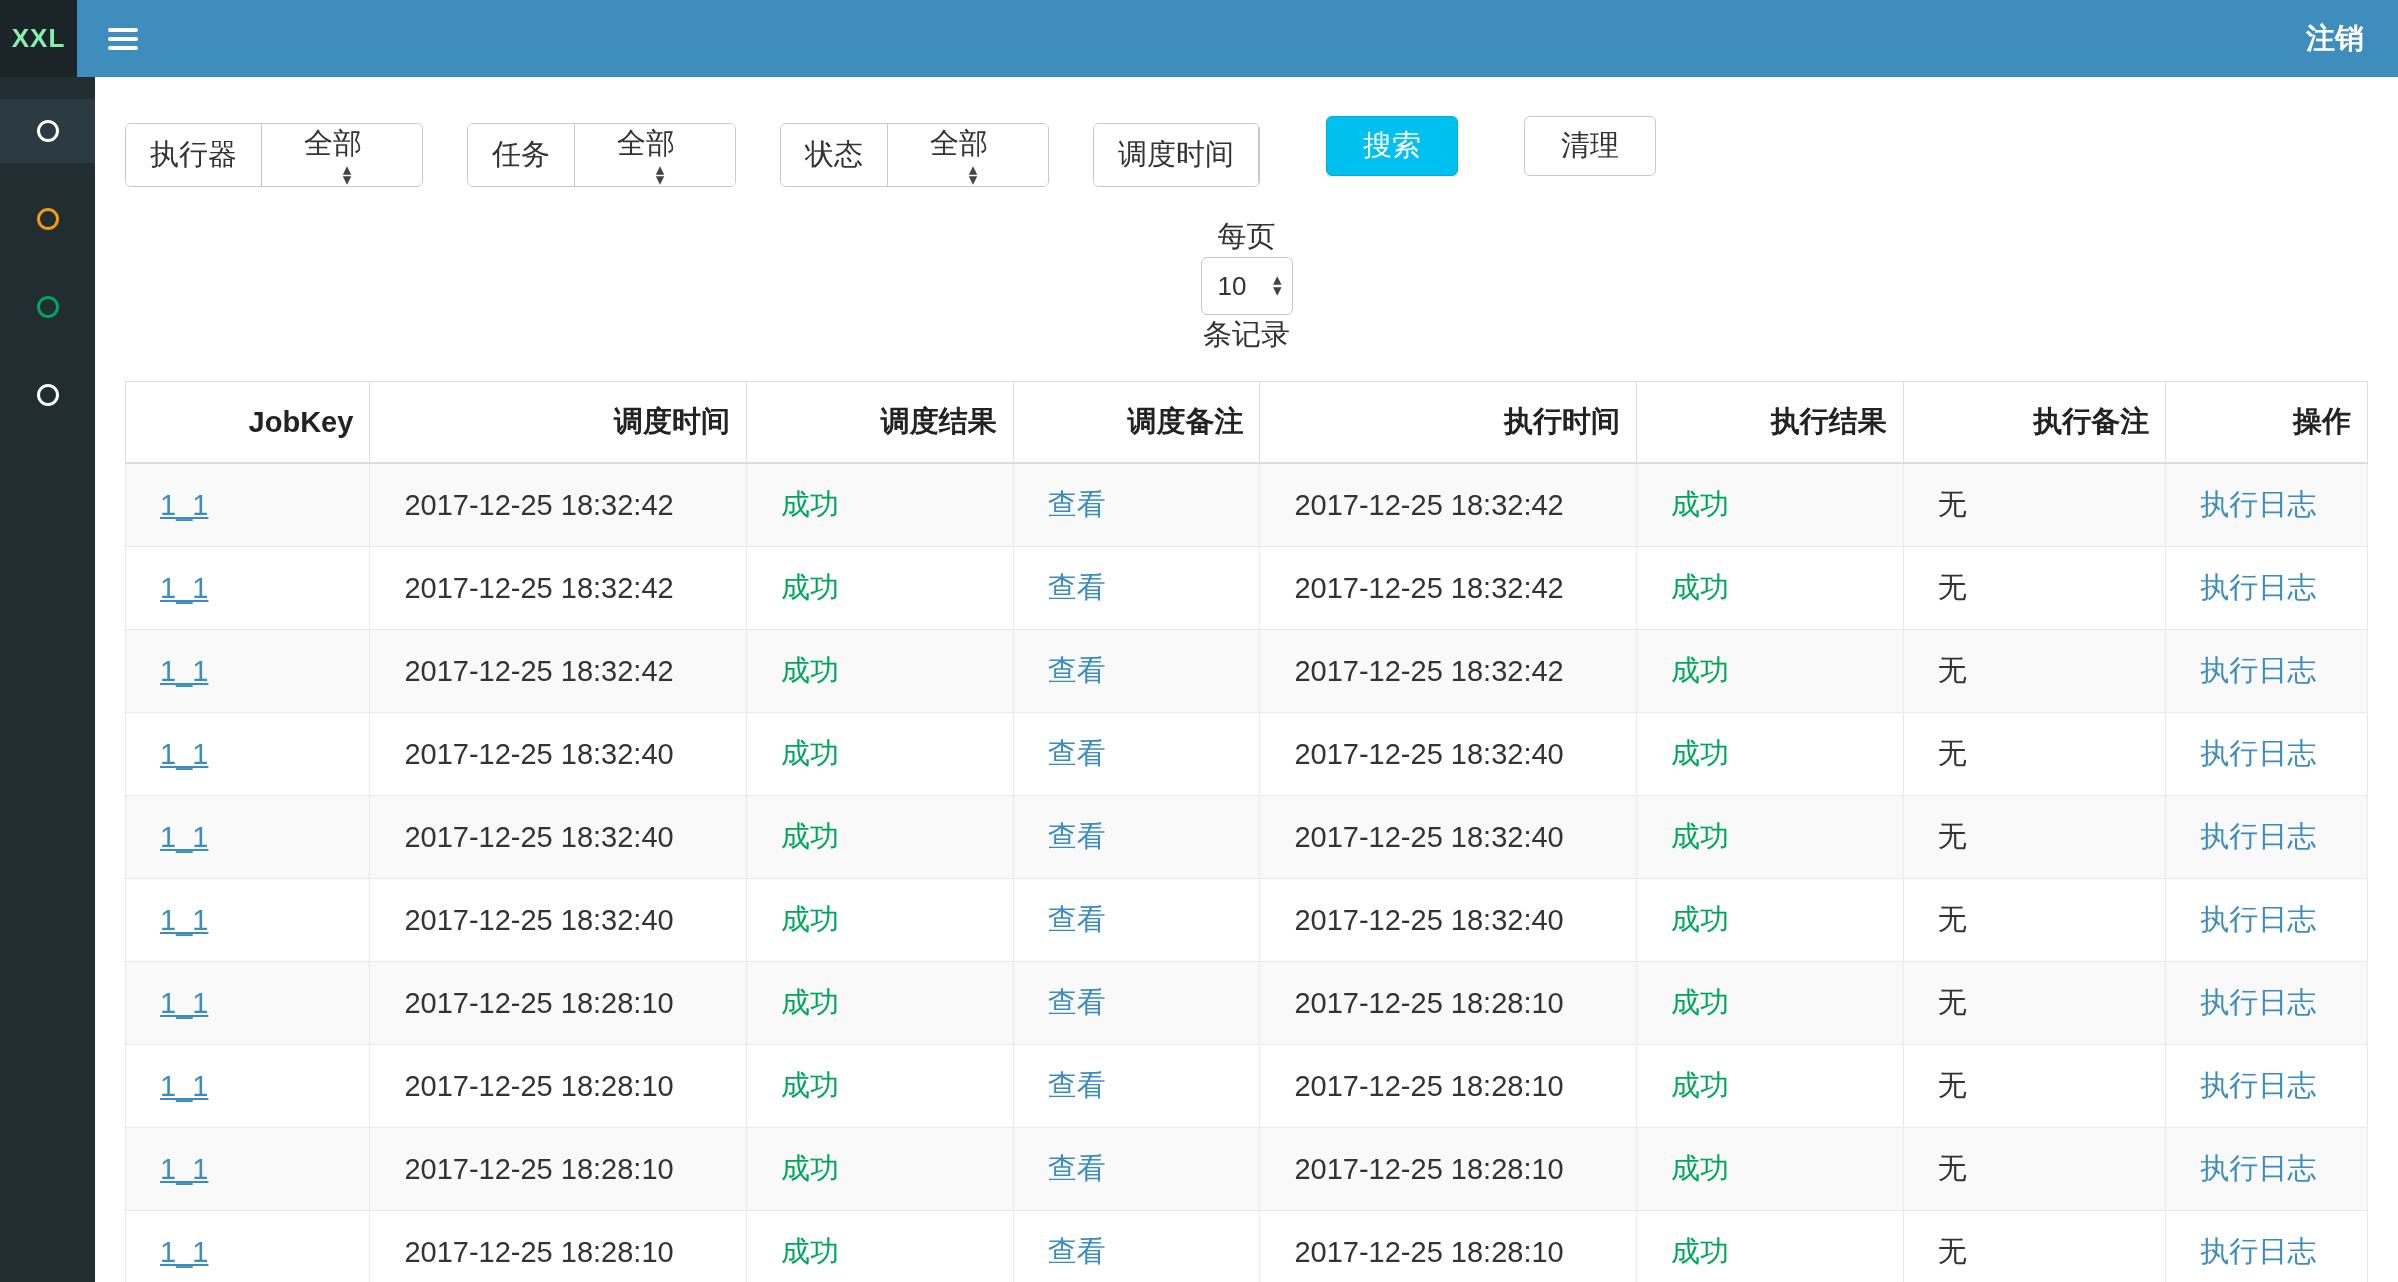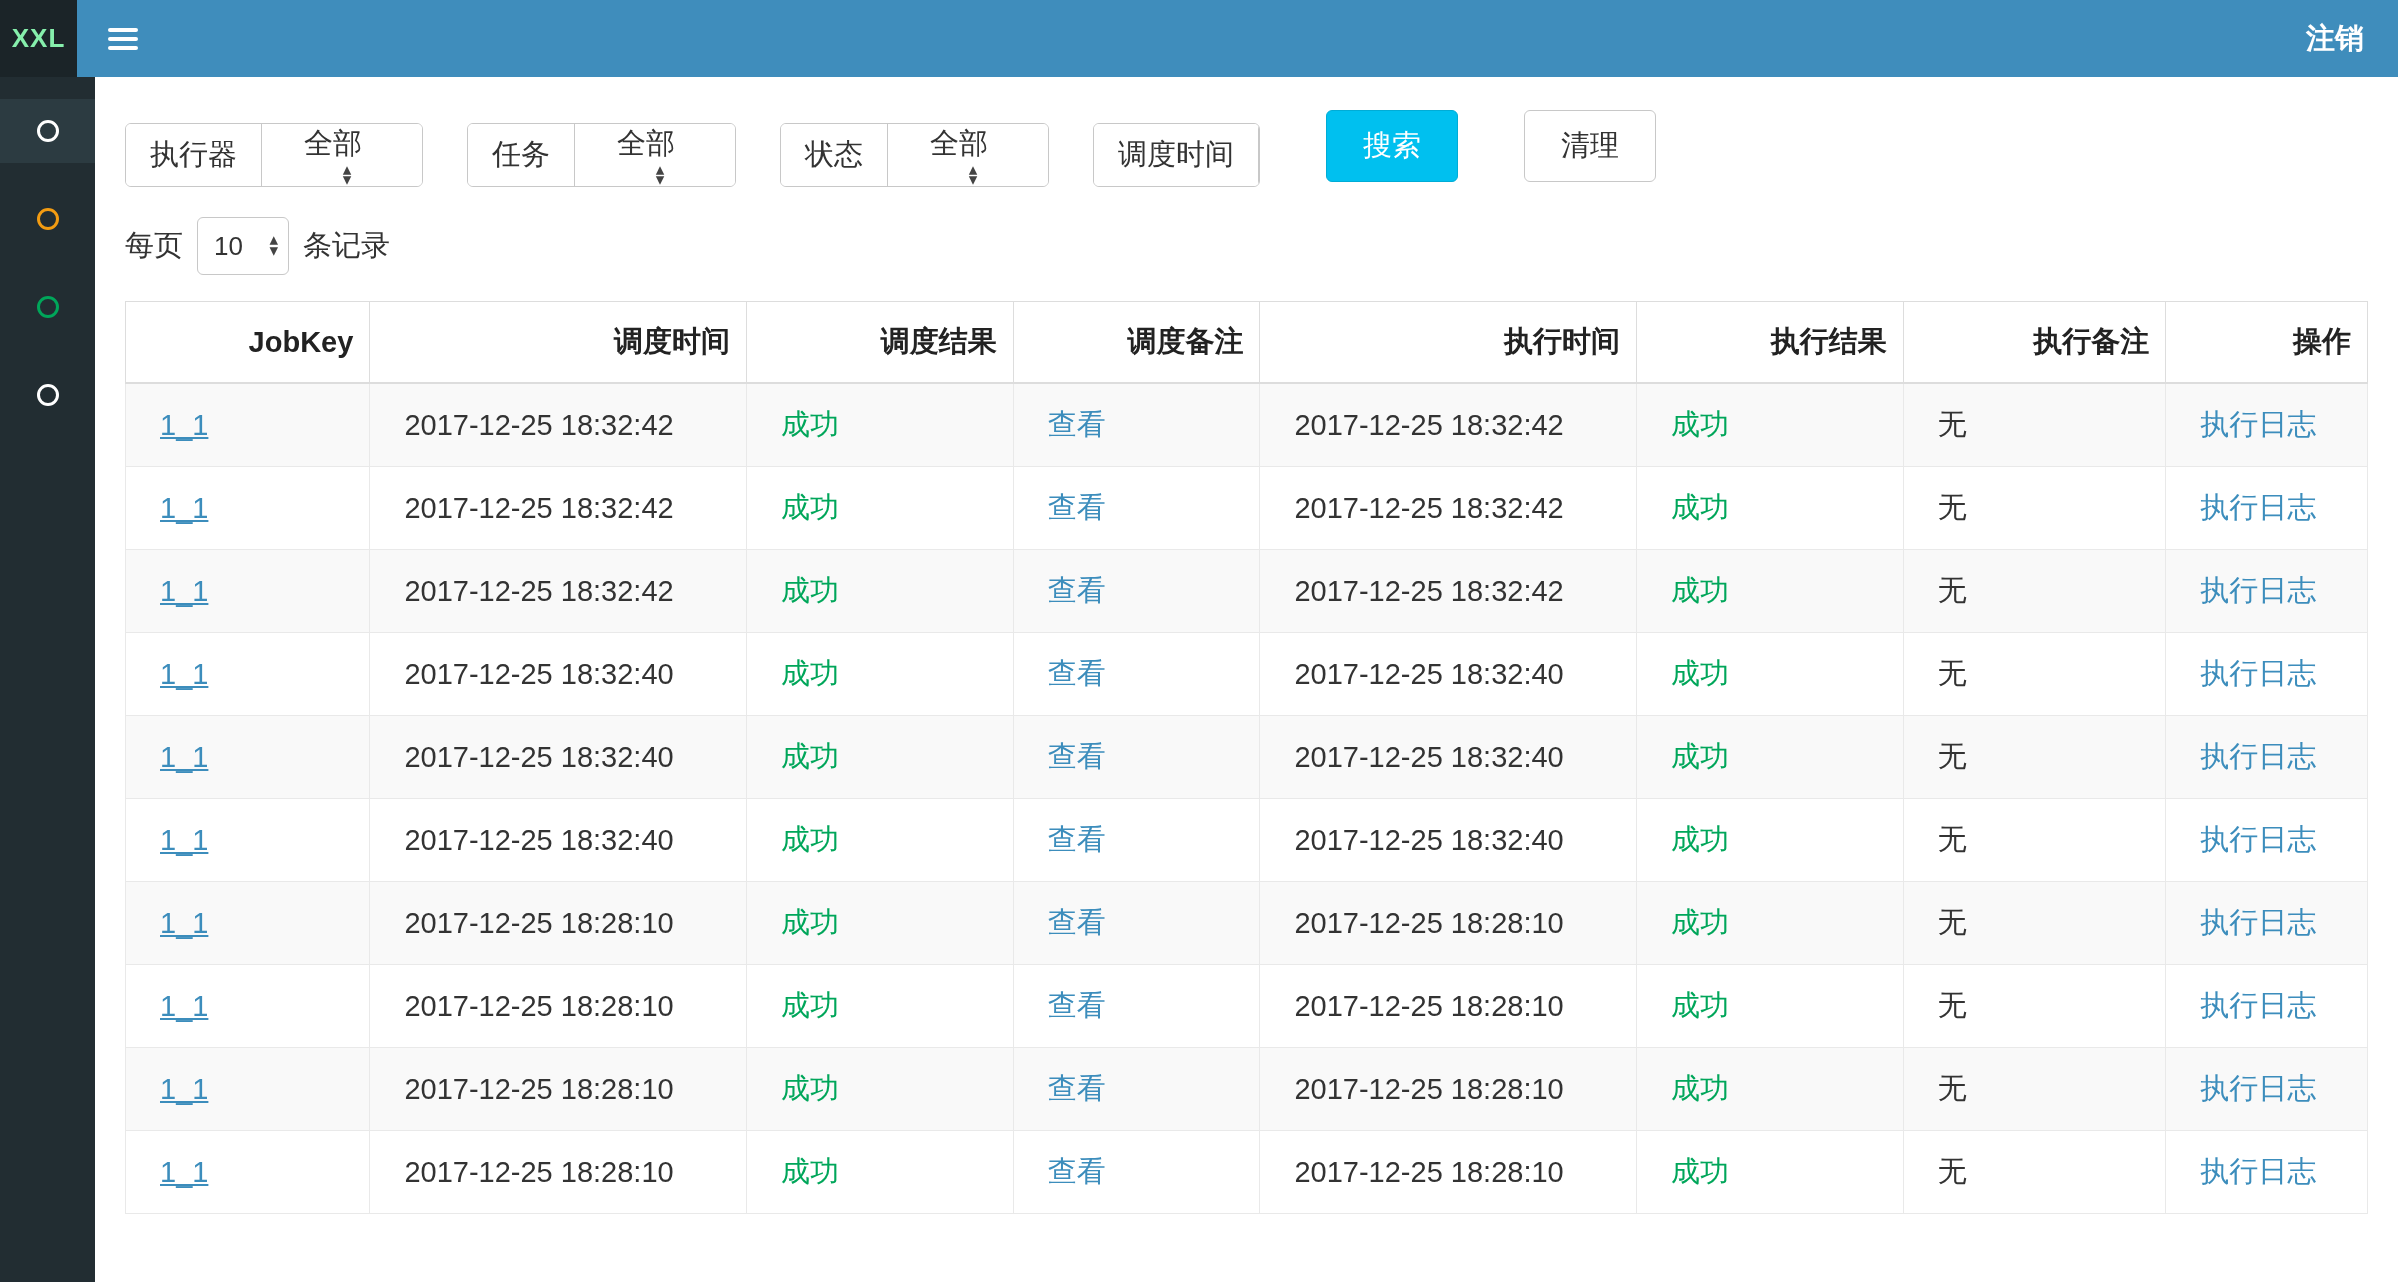--- a/index.html
+++ b/index.html
@@ -55,29 +55,29 @@
     min-width: 160px; padding: 0 14px 0 24px; cursor: pointer; background: #fff; flex-direction: column;
   }
   .select .sel-text { font-size: 29px; color: #333; margin-right: 28px; }
   .stepper { display: flex; flex-direction: column; align-items: center; line-height: 0.62; color: #444; }
   .stepper i { font-style: normal; font-size: 17px; }
   .time-input {
     width: 720px; background: #ededed; color: #555; font-size: 28px;
     display: flex; align-items: center; padding: 0 26px; cursor: default; white-space: nowrap;
   }
   .btn {
-    height: 72px; padding: 0 36px; font-size: 29px; border-radius: 6px;
+    height: 60px; padding: 0 36px; font-size: 29px; border-radius: 6px;
     display: inline-flex; align-items: center; justify-content: center; cursor: pointer;
     border: 1px solid #c8c8c8; background: #fff; color: #333;
   }
   .btn-search { background: #00c0ef; border-color: #00acd6; color: #fff; margin-left: 22px; }
   .btn-clear { margin-left: 66px; }
 
   
-  .length-row { display: flex; align-items: center; padding: 30px 30px 26px 30px; font-size: 29px; color: #333; }
+  .length-row { display: flex; align-items: center; padding: 30px 30px 26px 30px; font-size: 29px; color: #333; flex-direction: column; }
   .length-row .mini-select {
     display: flex; align-items: center; justify-content: space-between;
     height: 58px; min-width: 92px; border: 1px solid #c8c8c8; border-radius: 6px;
     padding: 0 10px 0 16px; margin: 0 14px; cursor: pointer; background: #fff;
   }
   .mini-select .sel-text { font-size: 26px; color: #333; margin-right: 4px; }
 
   
   .table-wrap { padding: 0 30px; }
   table.log-table { width: 100%; border-collapse: collapse; table-layout: fixed; }

